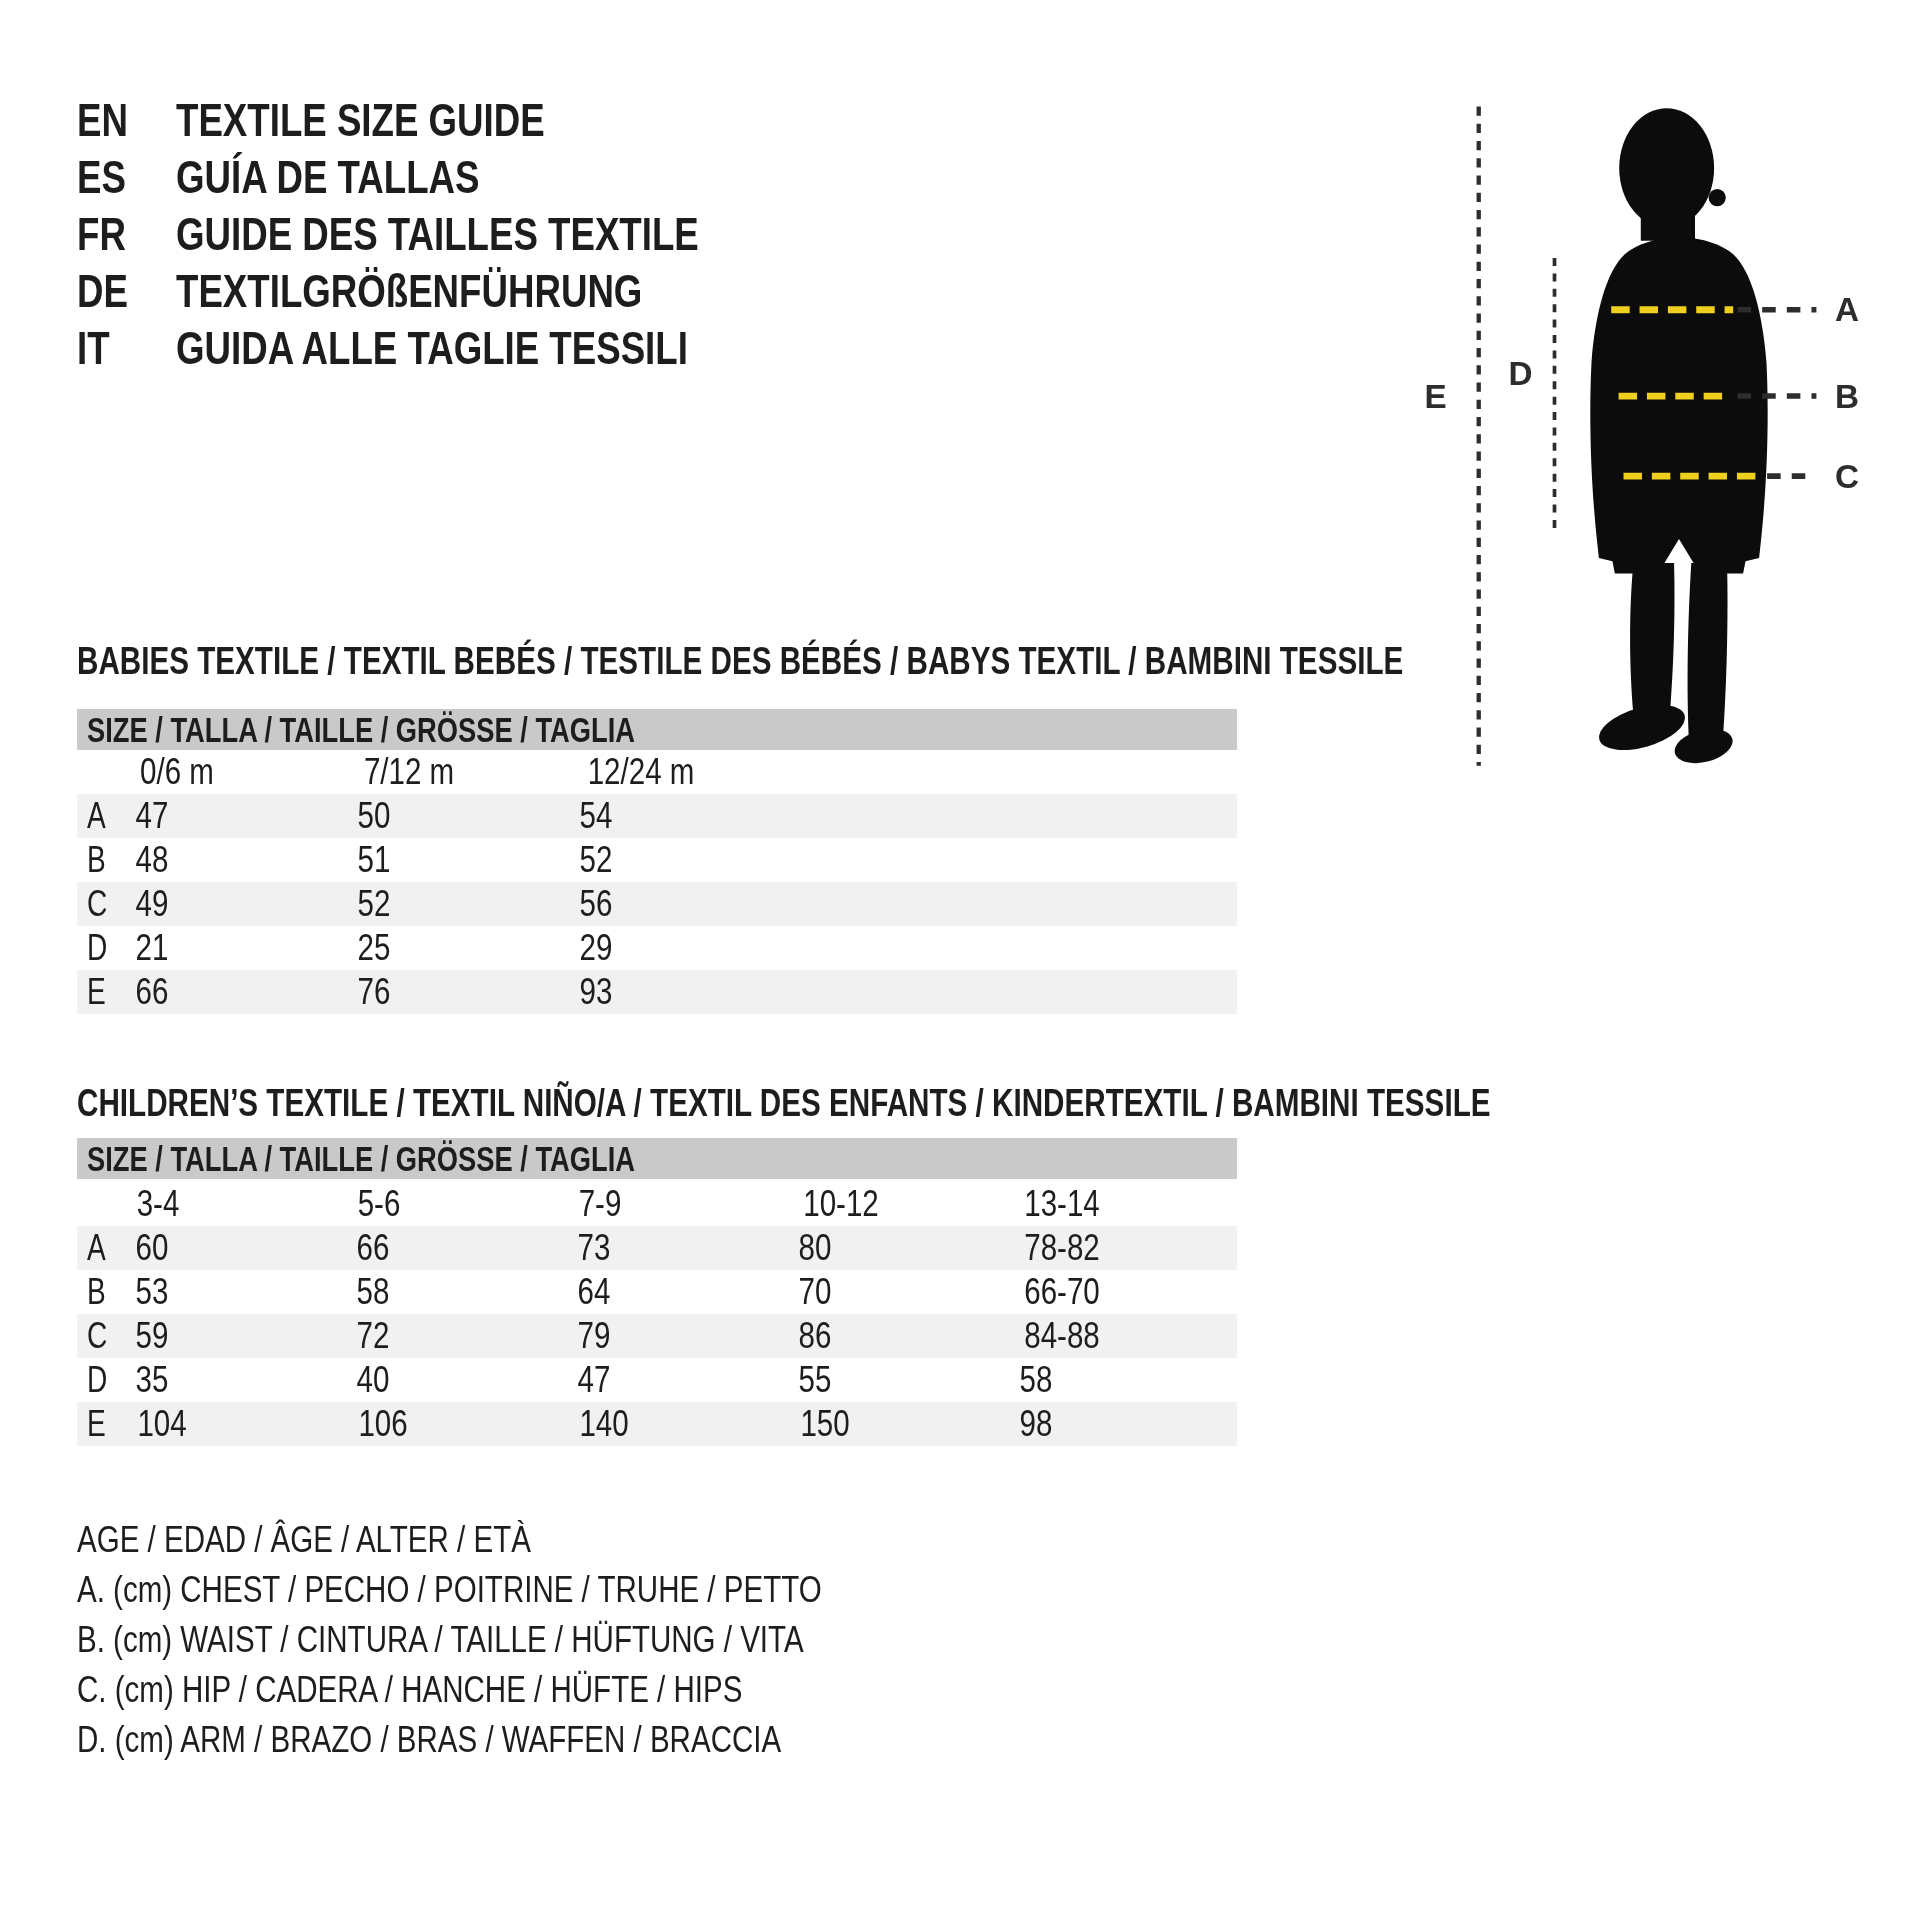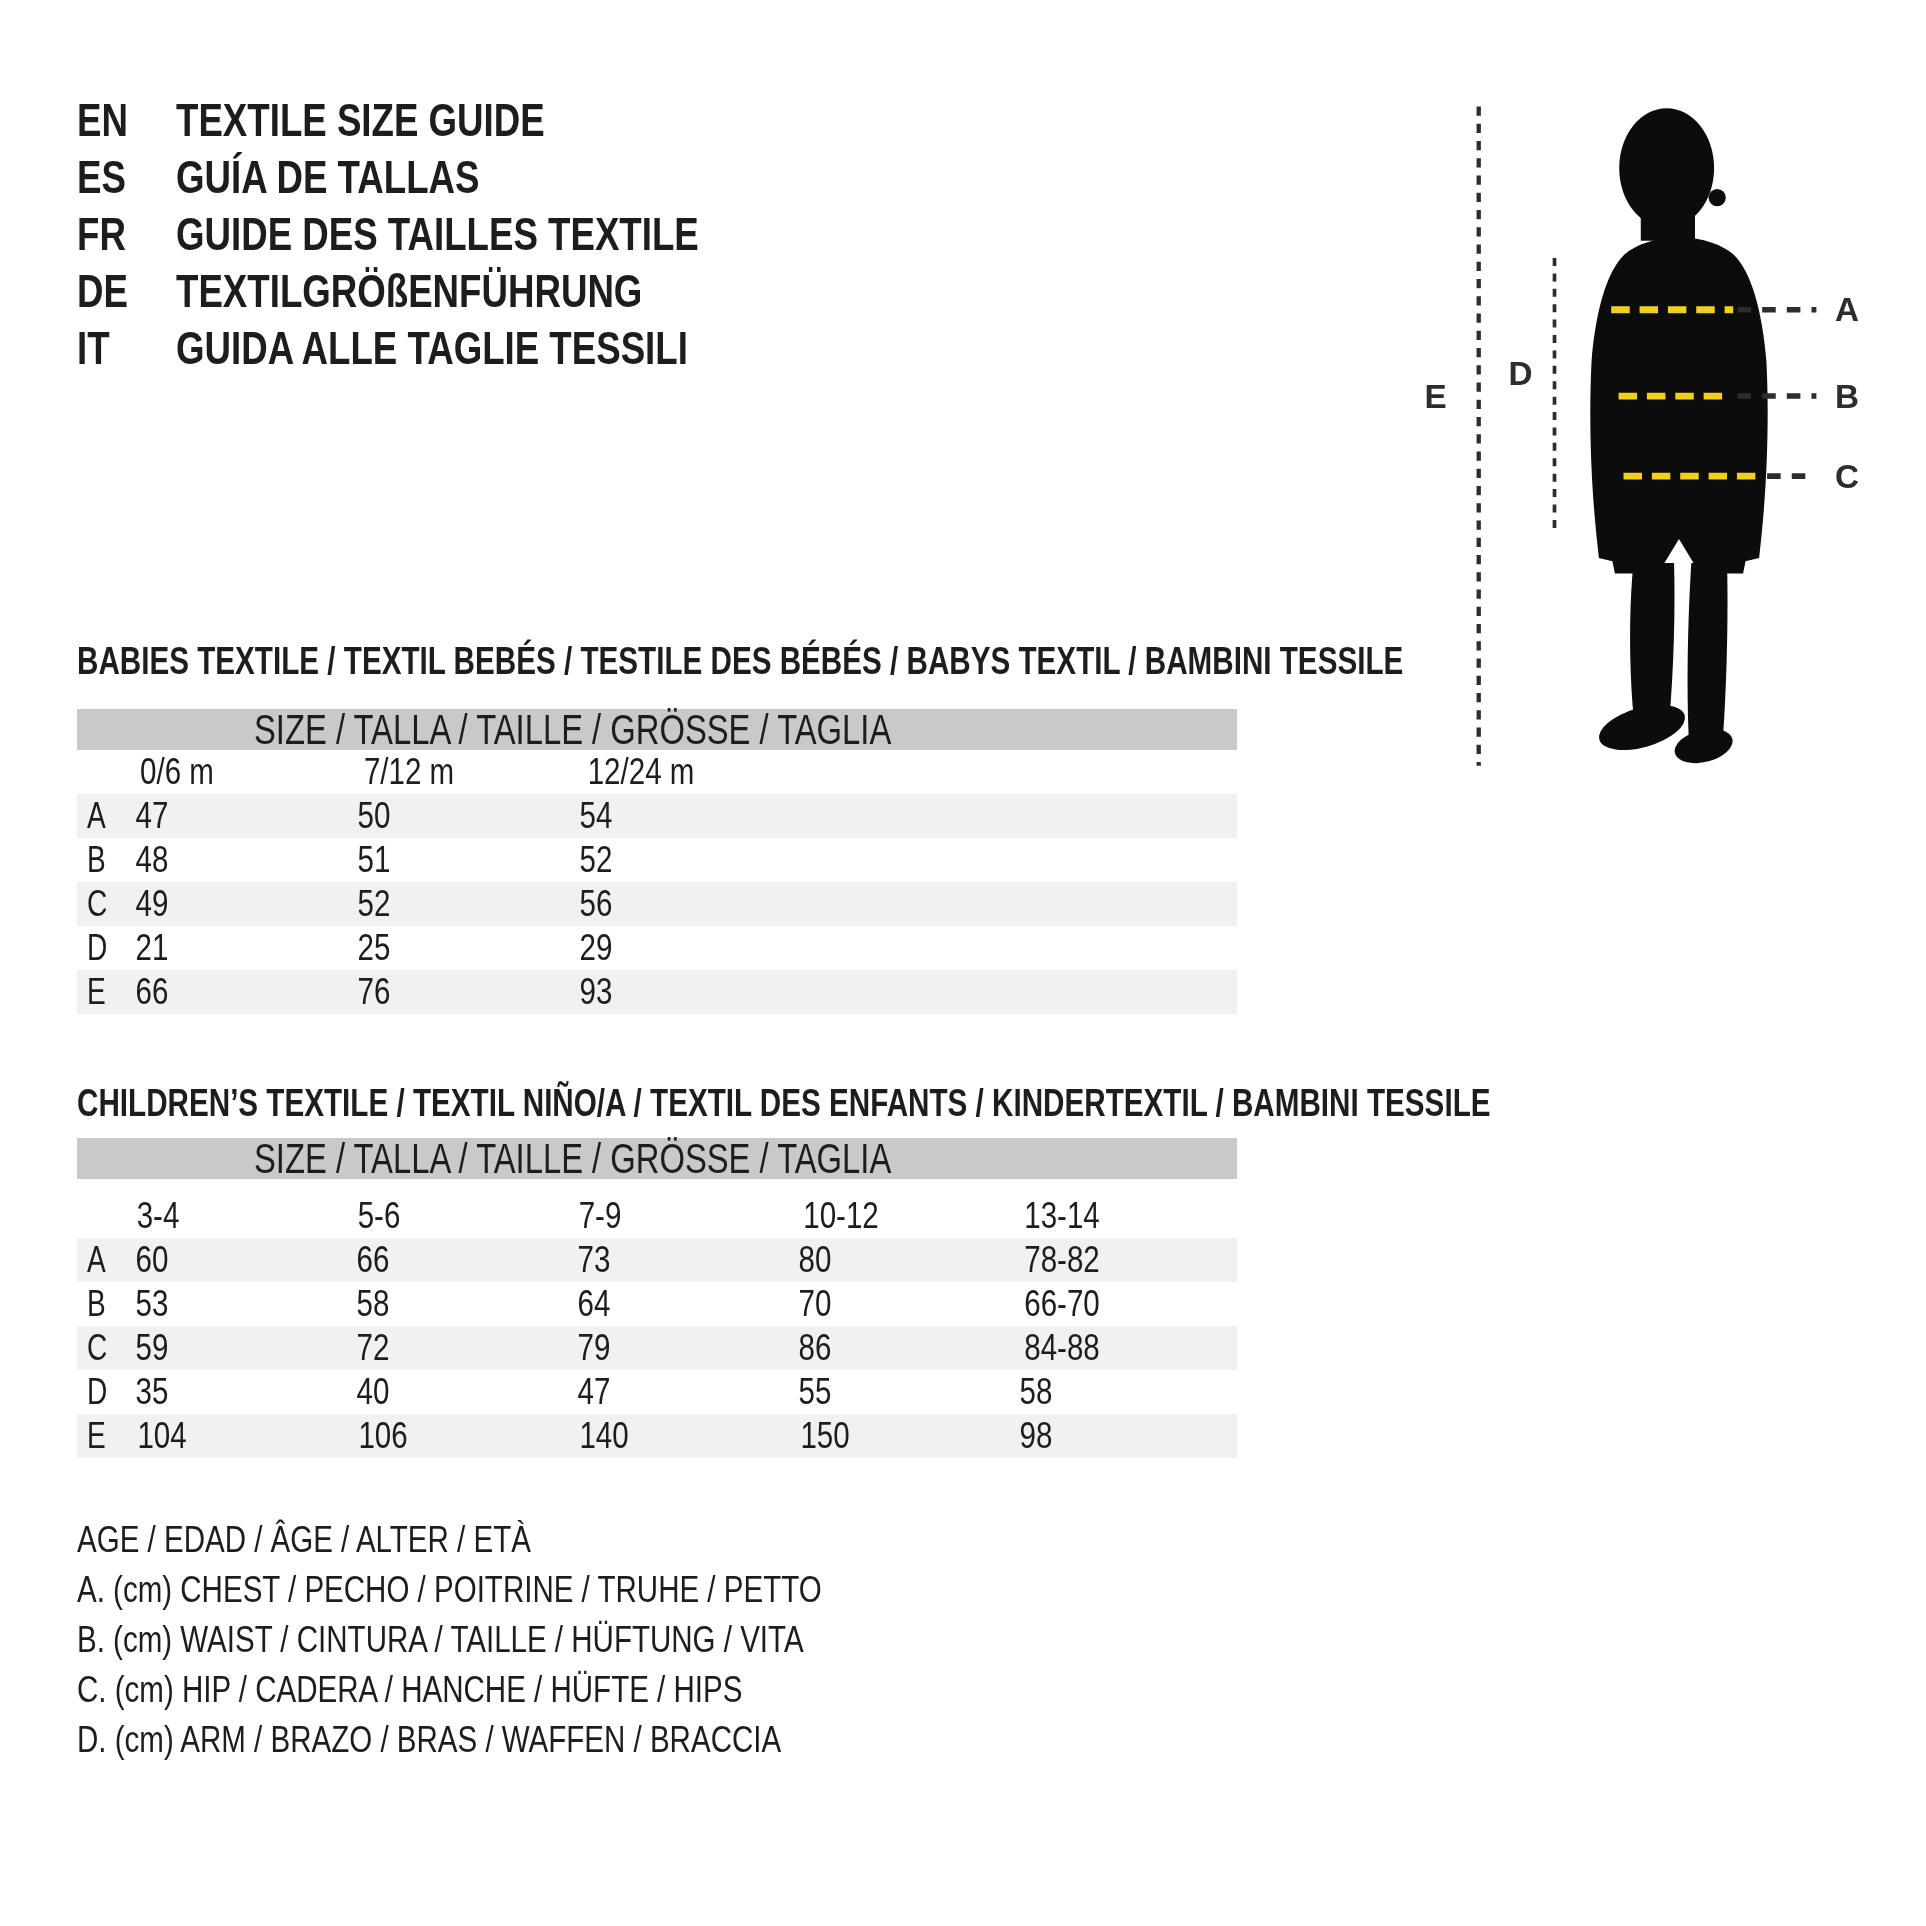--- a/index.html
+++ b/index.html
@@ -19,32 +19,32 @@
 
   
   .section-heading { position:absolute; left:77px; font-size:38px; font-weight:700; line-height:38px; }
   #babies-heading   { top:642px; }
   #children-heading { top:1084px; }
 
   
   .size-bar {
     position:absolute; left:77px; width:1160px; height:41px; background:#c9c9c9;
     display:flex; align-items:center; box-sizing:border-box; padding-left:10px;
-    font-size:42px; font-weight:400;justify-content:center;
+    font-size:35px; font-weight:700;
   }
   #babies-bar   { top:709px; }
   #children-bar { top:1138px; }
 
   
   table.size-table {
     position:absolute; left:77px; width:1160px; border-collapse:collapse;
     table-layout:fixed; font-size:36px; font-weight:400;
   }
   #babies-table   { top:750px; }
-  #children-table { top:1182px;margin-top:12px; }
+  #children-table { top:1182px; }
   table.size-table tr { height:44px; }
   table.size-table tr.colhead-row { height:44px; }
   table.size-table td { padding:0; vertical-align:middle; }
   td.letter { text-align:left; padding-left:10px !important; }
   td.val, td.colhead { text-align:left; }
   tr.alt { background:#f1f1f1; }
 
   
   .legend { position:absolute; left:77px; top:1511px; font-size:36px; font-weight:400; }
   .legend-line { height:50px; display:flex; align-items:flex-end; }

